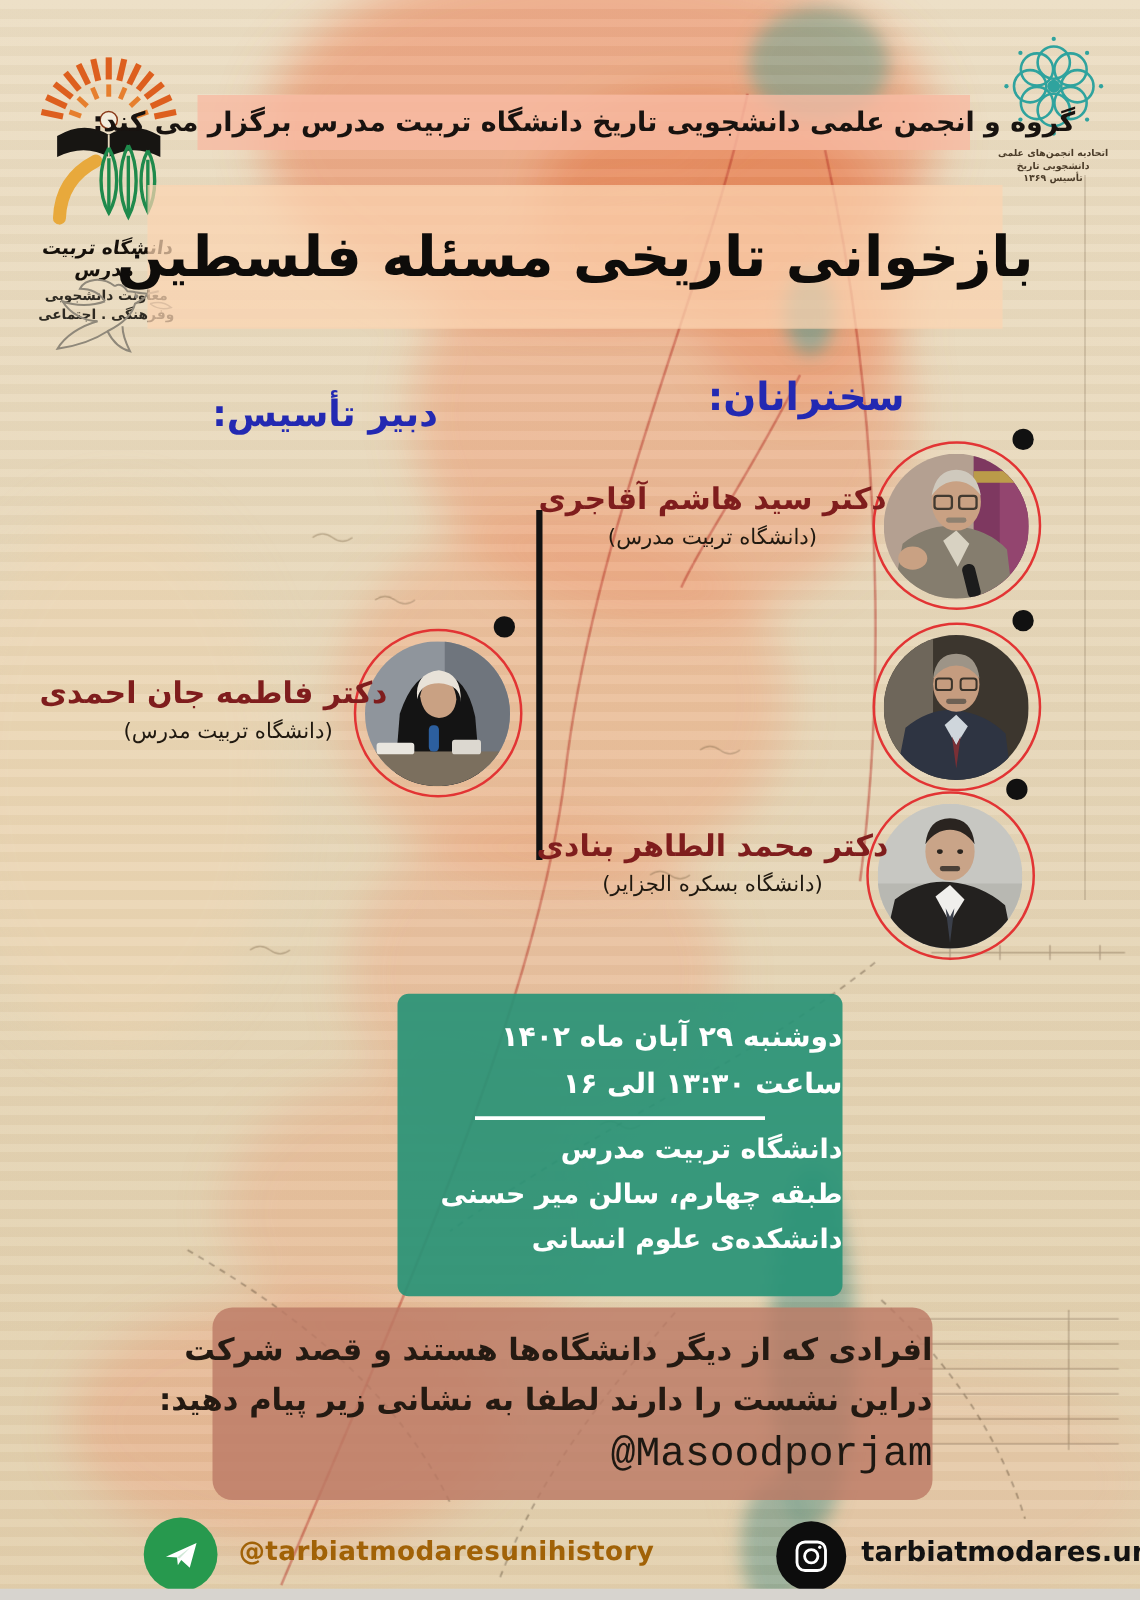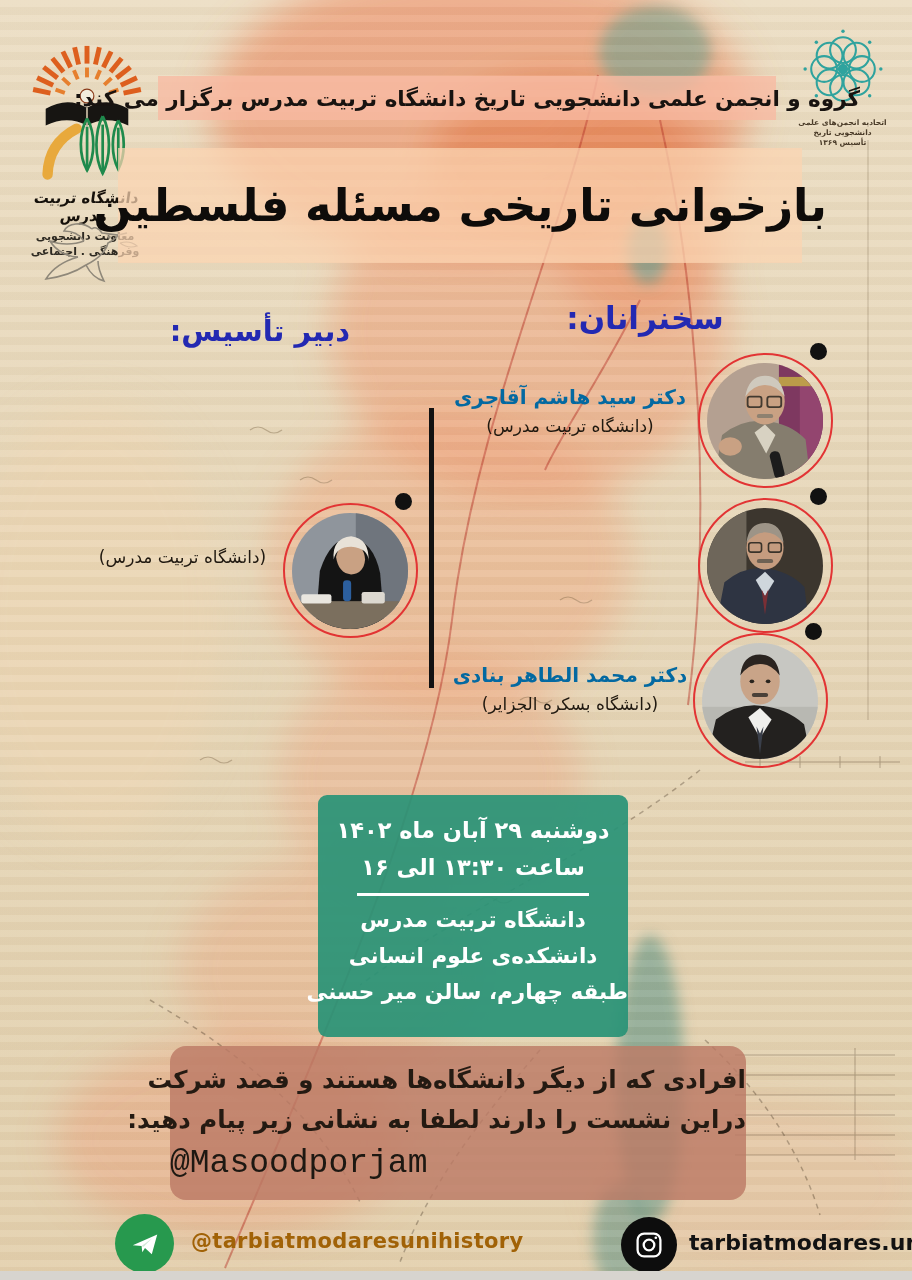--- a/index.html
+++ b/index.html
@@ -35,34 +35,34 @@
   .h-chair{left:165px;top:314px;width:190px;font-size:29px;}
 
   
   .medal{position:absolute;width:135px;height:135px;}
   .medal .ring{position:absolute;inset:0;border:2px solid #e23434;border-radius:50%;}
   .medal .photo{position:absolute;left:9px;top:10px;width:116px;height:116px;border-radius:50%;overflow:hidden;}
   .medal .dot{position:absolute;right:6px;top:-10px;width:17px;height:17px;background:#111;border-radius:50%;}
   .medal svg{width:100%;height:100%;display:block;}
 
   .person-block{position:absolute;text-align:center;}
-  .person-name{font-size:20px;font-weight:bold;color:#0369a1;white-space:nowrap;}
+  .person-name{font-size:24px;font-weight:bold;color:#7f1d1d;white-space:nowrap;}
   .person-affil{font-size:17px;font-weight:normal;color:#201910;margin-top:7px;white-space:nowrap;}
   .col-divider{position:absolute;left:429px;top:408px;width:5px;height:280px;background:#121212;}
 
   
-  .sched{position:absolute;left:318px;top:795px;width:310px;height:242px;border-radius:9px;
-    background:rgba(40,146,118,.92);color:#fff;text-align:center;padding-top:17px;}
+  .sched{position:absolute;left:318px;top:795px;width:356px;height:242px;border-radius:9px;
+    background:rgba(40,146,118,.92);color:#fff;padding-top:17px;}
   .sched .l{font-weight:bold;font-size:22.5px;line-height:37px;white-space:nowrap;}
   .sched hr{border:none;border-top:3px solid #fff;width:232px;margin:7px auto 6px;}
   .sched .v{font-weight:bold;font-size:21.5px;line-height:36px;white-space:nowrap;}
 
   
   .note{position:absolute;left:170px;top:1046px;width:576px;height:154px;border-radius:16px;
-    background:rgba(188,122,101,.82);text-align:left;padding-top:14px;}
+    background:rgba(188,122,101,.82);text-align:right;padding-top:14px;}
   .note .l{font-size:24.5px;font-weight:bold;color:#241a12;line-height:40px;white-space:nowrap;}
   .note .handle{font-family:Liberation Mono, monospace;font-size:33px;color:#1d1812;margin-top:5px;}
 
   
   .tg-circ{position:absolute;left:115px;top:1214px;width:59px;height:59px;border-radius:50%;
     background:#27994e;display:flex;align-items:center;justify-content:center;}
   .tg-circ svg{width:34px;height:34px;}
   .tg-text{position:absolute;left:191px;top:1229px;font-size:21px;font-weight:bold;color:#a16207;letter-spacing:.3px;}
   .ig-circ{position:absolute;left:621px;top:1217px;width:56px;height:56px;border-radius:50%;
     background:#0d0d0d;display:flex;align-items:center;justify-content:center;}
@@ -329,30 +329,31 @@
         <path d="M36,40 Q34,22 51,20 Q67,22 66,42 Q66,30 51,29 Q38,29 36,40 Z" fill="#e8e2d8"></path>
         <rect y="76" width="100" height="24" fill="#7b6f5e"></rect>
         <rect x="8" y="70" width="26" height="8" rx="2" fill="#e9e6df"></rect>
         <rect x="60" y="68" width="20" height="10" rx="2" fill="#dcd8d0"></rect>
         <rect x="44" y="58" width="7" height="18" rx="3" fill="#2c5f9e"></rect>
       </svg>
     </div>
     <div class="dot"></div>
   </div>
   <div class="person-block fa" style="left:55px;top:540px;width:255px;">
+    <div class="person-name">دکتر فاطمه جان احمدی</div>
     <div class="person-affil">(دانشگاه تربیت مدرس)</div>
   </div>
 
   <div class="sched fa">
     <div class="l">دوشنبه ۲۹ آبان ماه ۱۴۰۲</div>
     <div class="l">ساعت ۱۳:۳۰ الی ۱۶</div>
     <hr>
     <div class="v">دانشگاه تربیت مدرس</div>
+    <div class="v">طبقه چهارم، سالن میر حسنی</div>
     <div class="v">دانشکده‌ی علوم انسانی</div>
-    <div class="v">طبقه چهارم، سالن میر حسنی</div>
   </div>
 
   <div class="note">
     <div class="l fa">افرادی که از دیگر دانشگاه‌ها هستند و قصد شرکت</div>
     <div class="l fa">دراین نشست را دارند لطفا به نشانی زیر پیام دهید:</div>
     <div class="handle">@Masoodporjam</div>
   </div>
 
   <div class="tg-circ">
     <svg viewBox="0 0 100 100">

